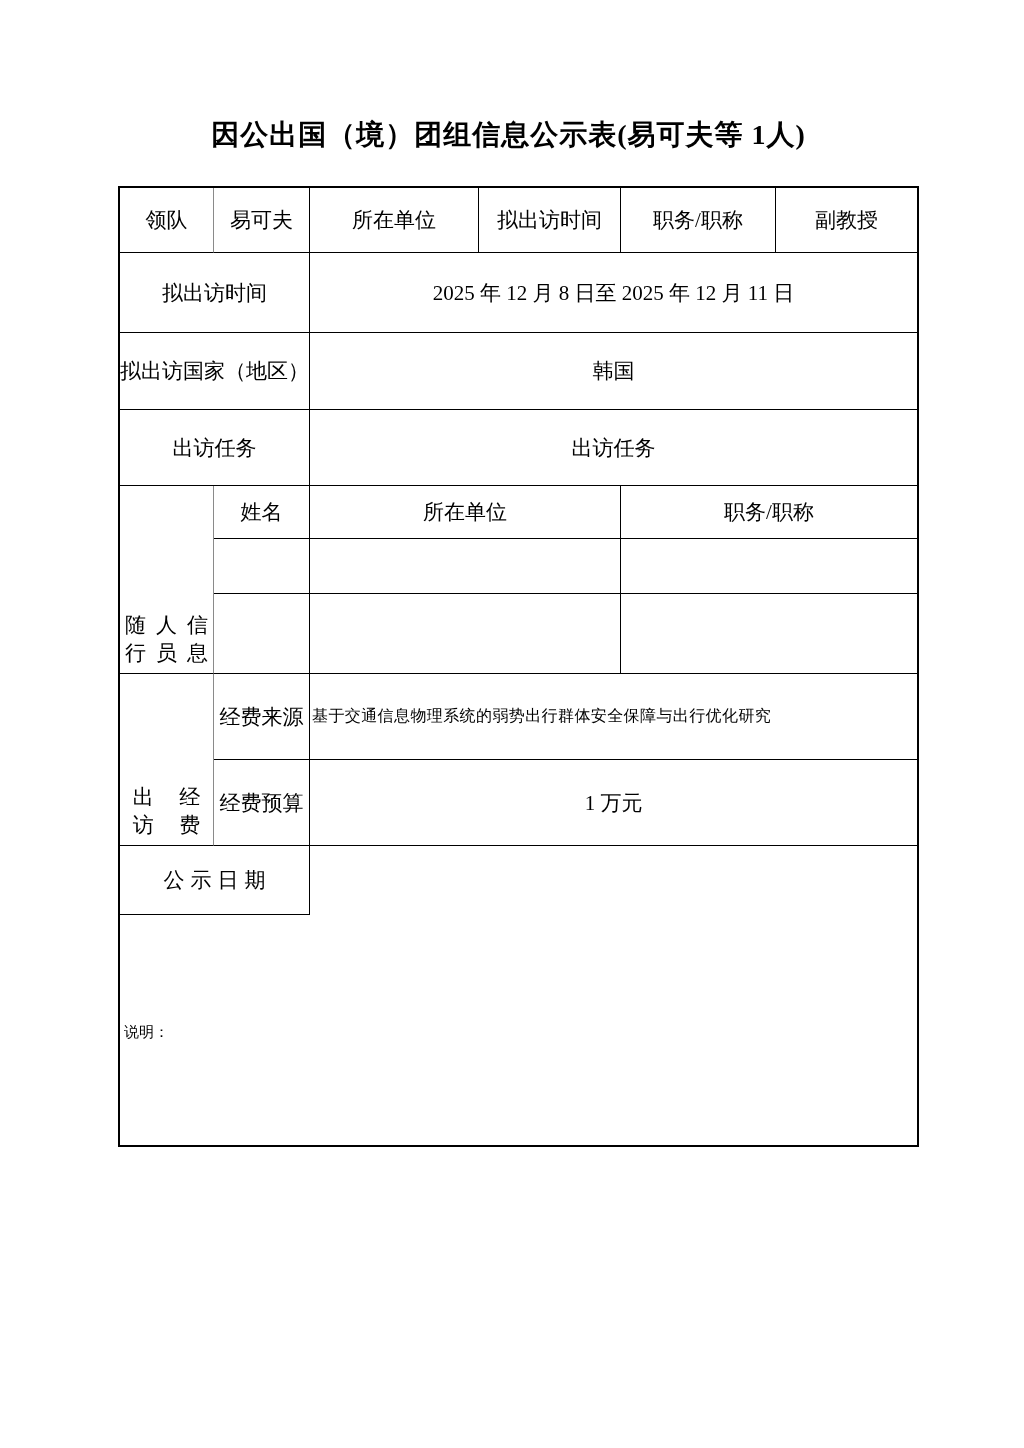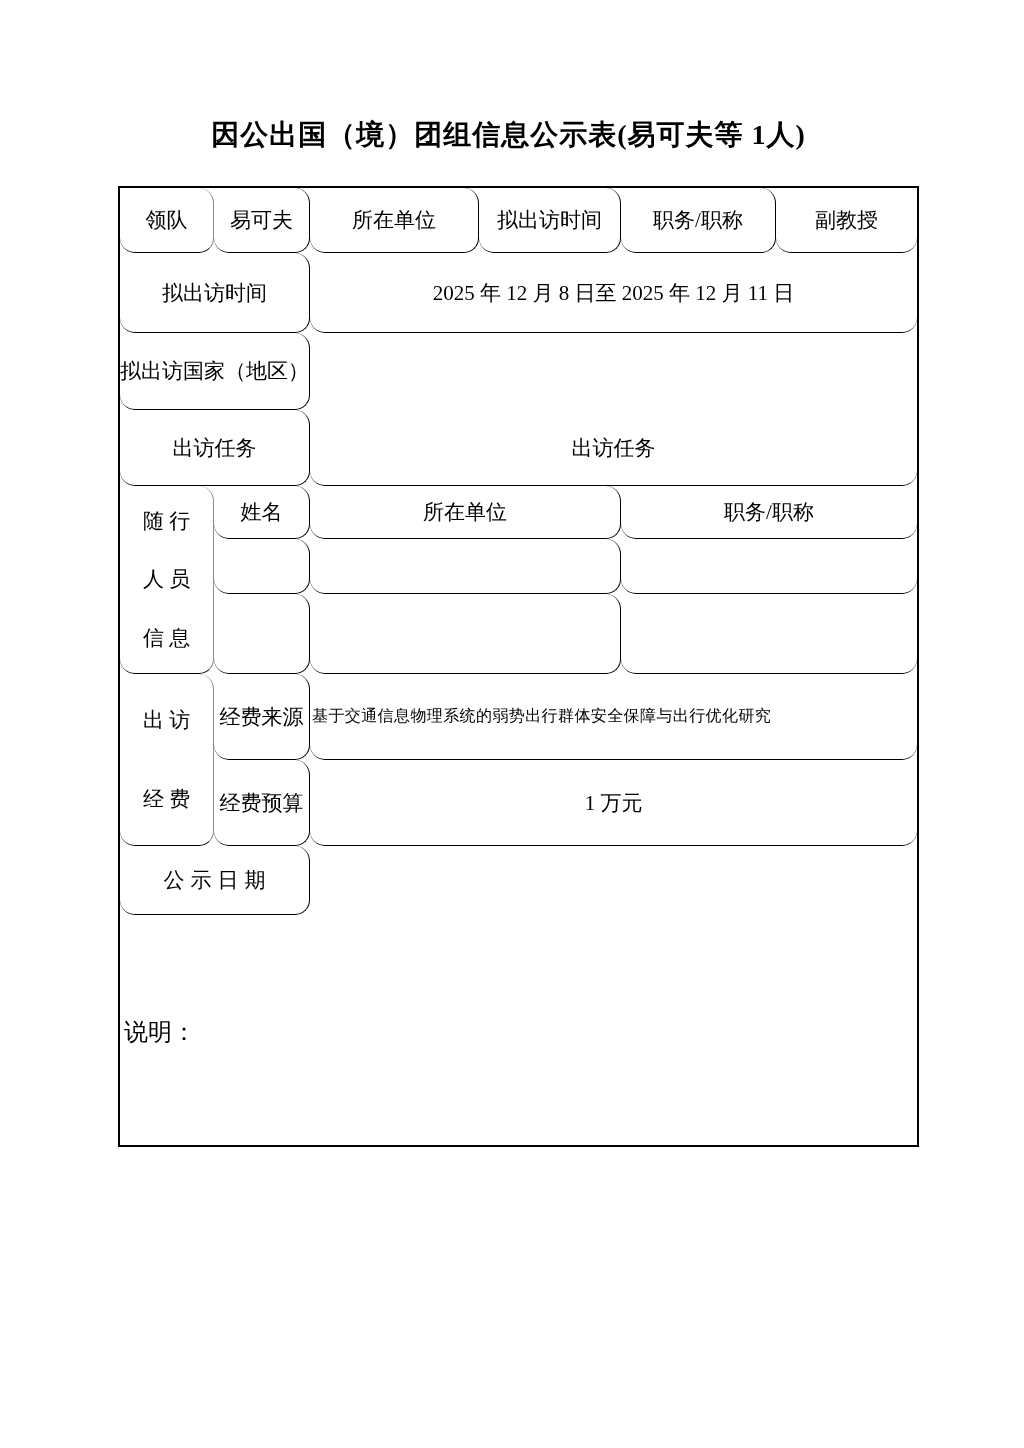--- a/index.html
+++ b/index.html
@@ -35,43 +35,42 @@
   .cell{
     border-right:1px solid #000;
     border-bottom:1px solid #000;
     display:flex;
     align-items:center;
     justify-content:center;
     font-size:21px;
     text-align:center;
     overflow:hidden;
     white-space:pre-wrap;
-    border-radius:15px;
   }
   .cell.last-col{border-right:none;}
   .cell.last-row{border-bottom:none;}
   .cell.gray-right{border-right-color:#8a8a8a;}
   .vstack{
-    flex-direction:column;
+    flex-direction:row;
     justify-content:space-around;
-    align-items:center;
+    align-items:flex-end;
     padding:6px 0;
   }
   .leftval{
     justify-content:flex-start;
     text-align:left;
     font-size:16px;
     padding:0 2px;
     letter-spacing:0.4px;
   }
   .spaced{letter-spacing:6px;text-indent:6px;}
   .notes{
     display:block;
     text-align:left;
-    font-size:24px;
+    font-size:15px;
     line-height:43px;
     padding:10px 8px 0 4px;
   }
   .notes div{white-space:pre-wrap;}
 </style>
 </head>
 <body>
 
 <div class="page">
 
@@ -83,20 +82,21 @@
     <div class="cell" style="grid-area:1/2/2/3">易可夫</div>
     <div class="cell" style="grid-area:1/3/2/4">所在单位</div>
     <div class="cell" style="grid-area:1/4/2/5">拟出访时间</div>
     <div class="cell" style="grid-area:1/5/2/6">职务/职称</div>
     <div class="cell last-col" style="grid-area:1/6/2/7">副教授</div>
 
     <div class="cell" style="grid-area:2/1/3/3">拟出访时间</div>
     <div class="cell last-col" style="grid-area:2/3/3/7">2025 年 12 月 8 日至 2025 年 12 月 11 日</div>
 
     <div class="cell" style="grid-area:3/1/4/3">拟出访国家（地区）</div>
+    <div class="cell last-col" style="grid-area:3/3/4/7">韩国</div>
 
     <div class="cell" style="grid-area:4/1/5/3">出访任务</div>
     <div class="cell last-col" style="grid-area:4/3/5/7">出访任务</div>
 
     <div class="cell vstack gray-right" style="grid-area:5/1/8/2">
       <span>随 行</span>
       <span>人 员</span>
       <span>信 息</span>
     </div>
     <div class="cell" style="grid-area:5/2/6/3">姓名</div>

